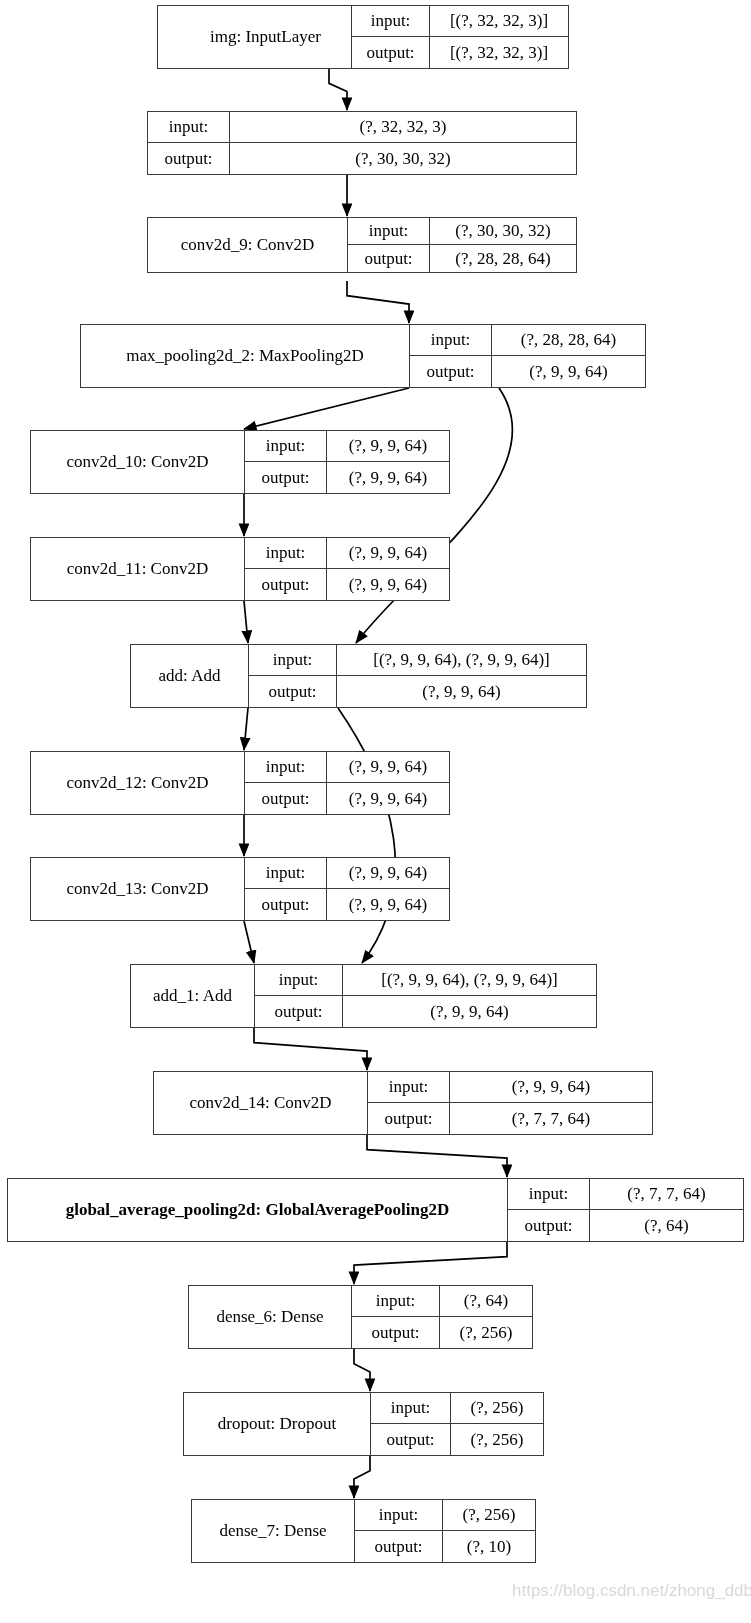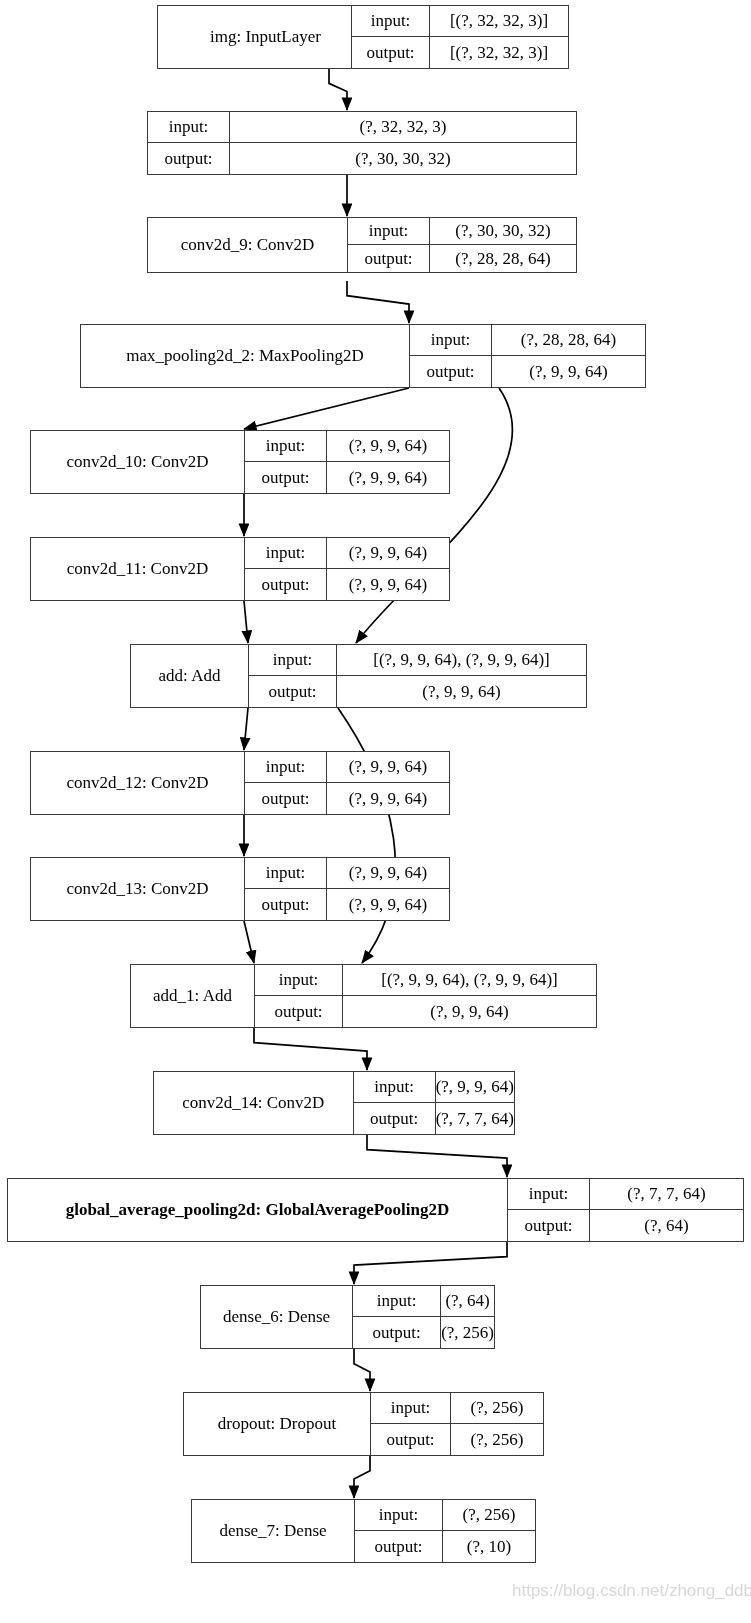--- a/index.html
+++ b/index.html
@@ -241,21 +241,21 @@
           <div class="io-row first">
             <div class="io-label" style="width: 88px;">input:</div>
             <div class="io-value">[(?, 9, 9, 64), (?, 9, 9, 64)]</div>
           </div>
           <div class="io-row ">
             <div class="io-label" style="width: 88px;">output:</div>
             <div class="io-value">(?, 9, 9, 64)</div>
           </div>
         </div>
       </div>
-      <div class="node" style="left: 153px; top: 1071px; width: 362px; height: 64px;">
+      <div class="node" style="left: 153px; top: 1071px; width: 500px; height: 64px;">
         <div class="node-name" style="width: 214px;">conv2d_14: Conv2D</div>
         <div class="node-io">
           <div class="io-row first">
             <div class="io-label" style="width: 82px;">input:</div>
             <div class="io-value">(?, 9, 9, 64)</div>
           </div>
           <div class="io-row ">
             <div class="io-label" style="width: 82px;">output:</div>
             <div class="io-value">(?, 7, 7, 64)</div>
           </div>
@@ -267,21 +267,21 @@
           <div class="io-row first">
             <div class="io-label" style="width: 82px;">input:</div>
             <div class="io-value">(?, 7, 7, 64)</div>
           </div>
           <div class="io-row ">
             <div class="io-label" style="width: 82px;">output:</div>
             <div class="io-value">(?, 64)</div>
           </div>
         </div>
       </div>
-      <div class="node" style="left: 200px; top: 1285px; width: 295px; height: 64px;">
+      <div class="node" style="left: 188px; top: 1285px; width: 345px; height: 64px;">
         <div class="node-name" style="width: 163px;">dense_6: Dense</div>
         <div class="node-io">
           <div class="io-row first">
             <div class="io-label" style="width: 88px;">input:</div>
             <div class="io-value">(?, 64)</div>
           </div>
           <div class="io-row ">
             <div class="io-label" style="width: 88px;">output:</div>
             <div class="io-value">(?, 256)</div>
           </div>

